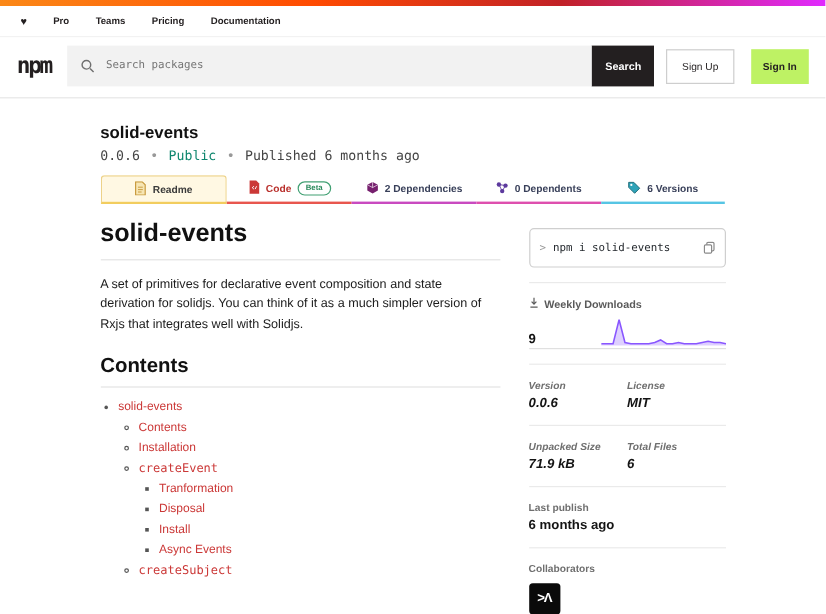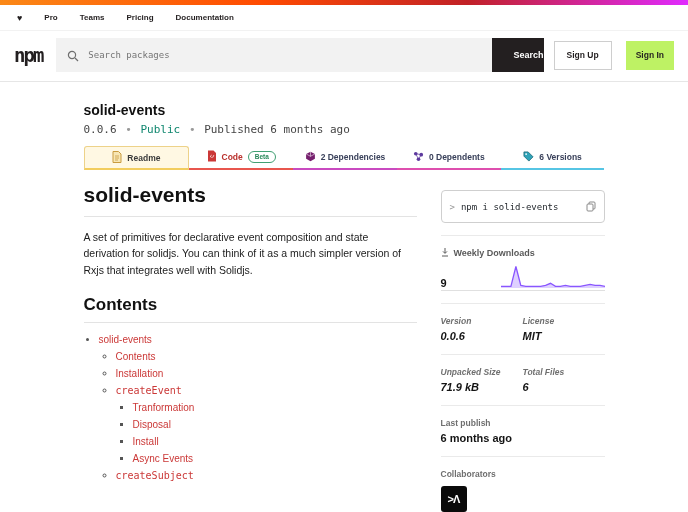--- a/index.html
+++ b/index.html
@@ -23,23 +23,23 @@
   .npm-logo { font-family:"DejaVu Sans Mono", monospace; font-weight:bold; font-size:19px;
     letter-spacing:-2px; color:#231f20; line-height:1; cursor:pointer; }
   .search-form { flex:1; display:flex; }
   .search-box { flex:1; position:relative; }
   .search-box input { width:100%; height:34px; border:0; background:#f2f2f2;
     padding:0 10px 0 32px; font-family:"DejaVu Sans Mono", monospace; font-size:9px;
     color:#333; outline:none; }
   .search-box input::placeholder { color:#757575; }
   .mag { position:absolute; left:11px; top:10px; }
   .search-btn { height:34px; width:52px; background:#231f20; color:#fff; border:0;
-    font-size:9px; font-weight:600; cursor:pointer;text-align:right; }
+    font-size:9px; font-weight:600; cursor:pointer; }
   .signup-btn { margin-left:-4px; height:29px; padding:0 12px; background:#fff;
-    border:1px solid #cecece; font-size:8.5px; font-weight:700; color:#231f20; cursor:pointer; }
+    border:1px solid #cecece; font-size:8.5px; font-weight:400; color:#231f20; cursor:pointer; }
   .signin-btn { height:29px; padding:0 10px; background:#bef264; border:0; font-size:8.5px;
     font-weight:600; color:#231f20; cursor:pointer; }
 
   
   .container { width:521px; margin:0 auto; padding-top:20px; }
   .pkg-title { font-size:14px; font-weight:700; color:#111; }
   .pkg-meta { margin-top:5px; font-size:11px; color:#444; }
   .pkg-meta .vis { color:#0e866e; }
   .pkg-meta .sep { color:#999; padding:0 2px; }
 
@@ -78,21 +78,21 @@
   .toc a { color:#cb3837; text-decoration:none; cursor:pointer; }
   .toc a.code { font-family:"DejaVu Sans Mono", monospace; font-size:10px; }
 
   
   .sb-label { font-size:8.5px; color:#6f6f6f; font-weight:600; }
   .install-box { margin-top:7px; border:1px solid #cfcfcf; border-radius:4px;
     display:flex; align-items:center; padding:6px 8px; gap:6px; cursor:pointer; }
   .install-box .prompt { color:#999; font-size:9px; }
   .install-box .cmd { flex:1; font-size:9px; color:#24292e; }
   .divider { border-top:1px solid #eaeaea; margin:12px 0; }
-  .dl-head { display:flex; gap:5px; font-size:9px; color:#5a5a5a;
+  .dl-head { display:flex; align-items:center; gap:5px; font-size:9px; color:#5a5a5a;
     font-weight:600; }
   .dl-row { display:flex; align-items:flex-end; justify-content:space-between;
     margin-top:4px; border-bottom:1px solid #e0e0e0; padding-bottom:1px; }
   .dl-num { font-size:11px; font-weight:700; color:#111; }
   .stat-row { display:flex; }
   .stat-col { flex:1;font-style:italic; }
   .stat-val { margin-top:4px; font-size:11px; font-weight:600; color:#141414; }
   .avatar { margin-top:7px; width:26px; height:26px; background:#0a0a0a; color:#fff;
     border-radius:3px; display:flex; align-items:center; justify-content:center;
     font-size:11px; font-weight:700; letter-spacing:-1px; cursor:pointer; }

